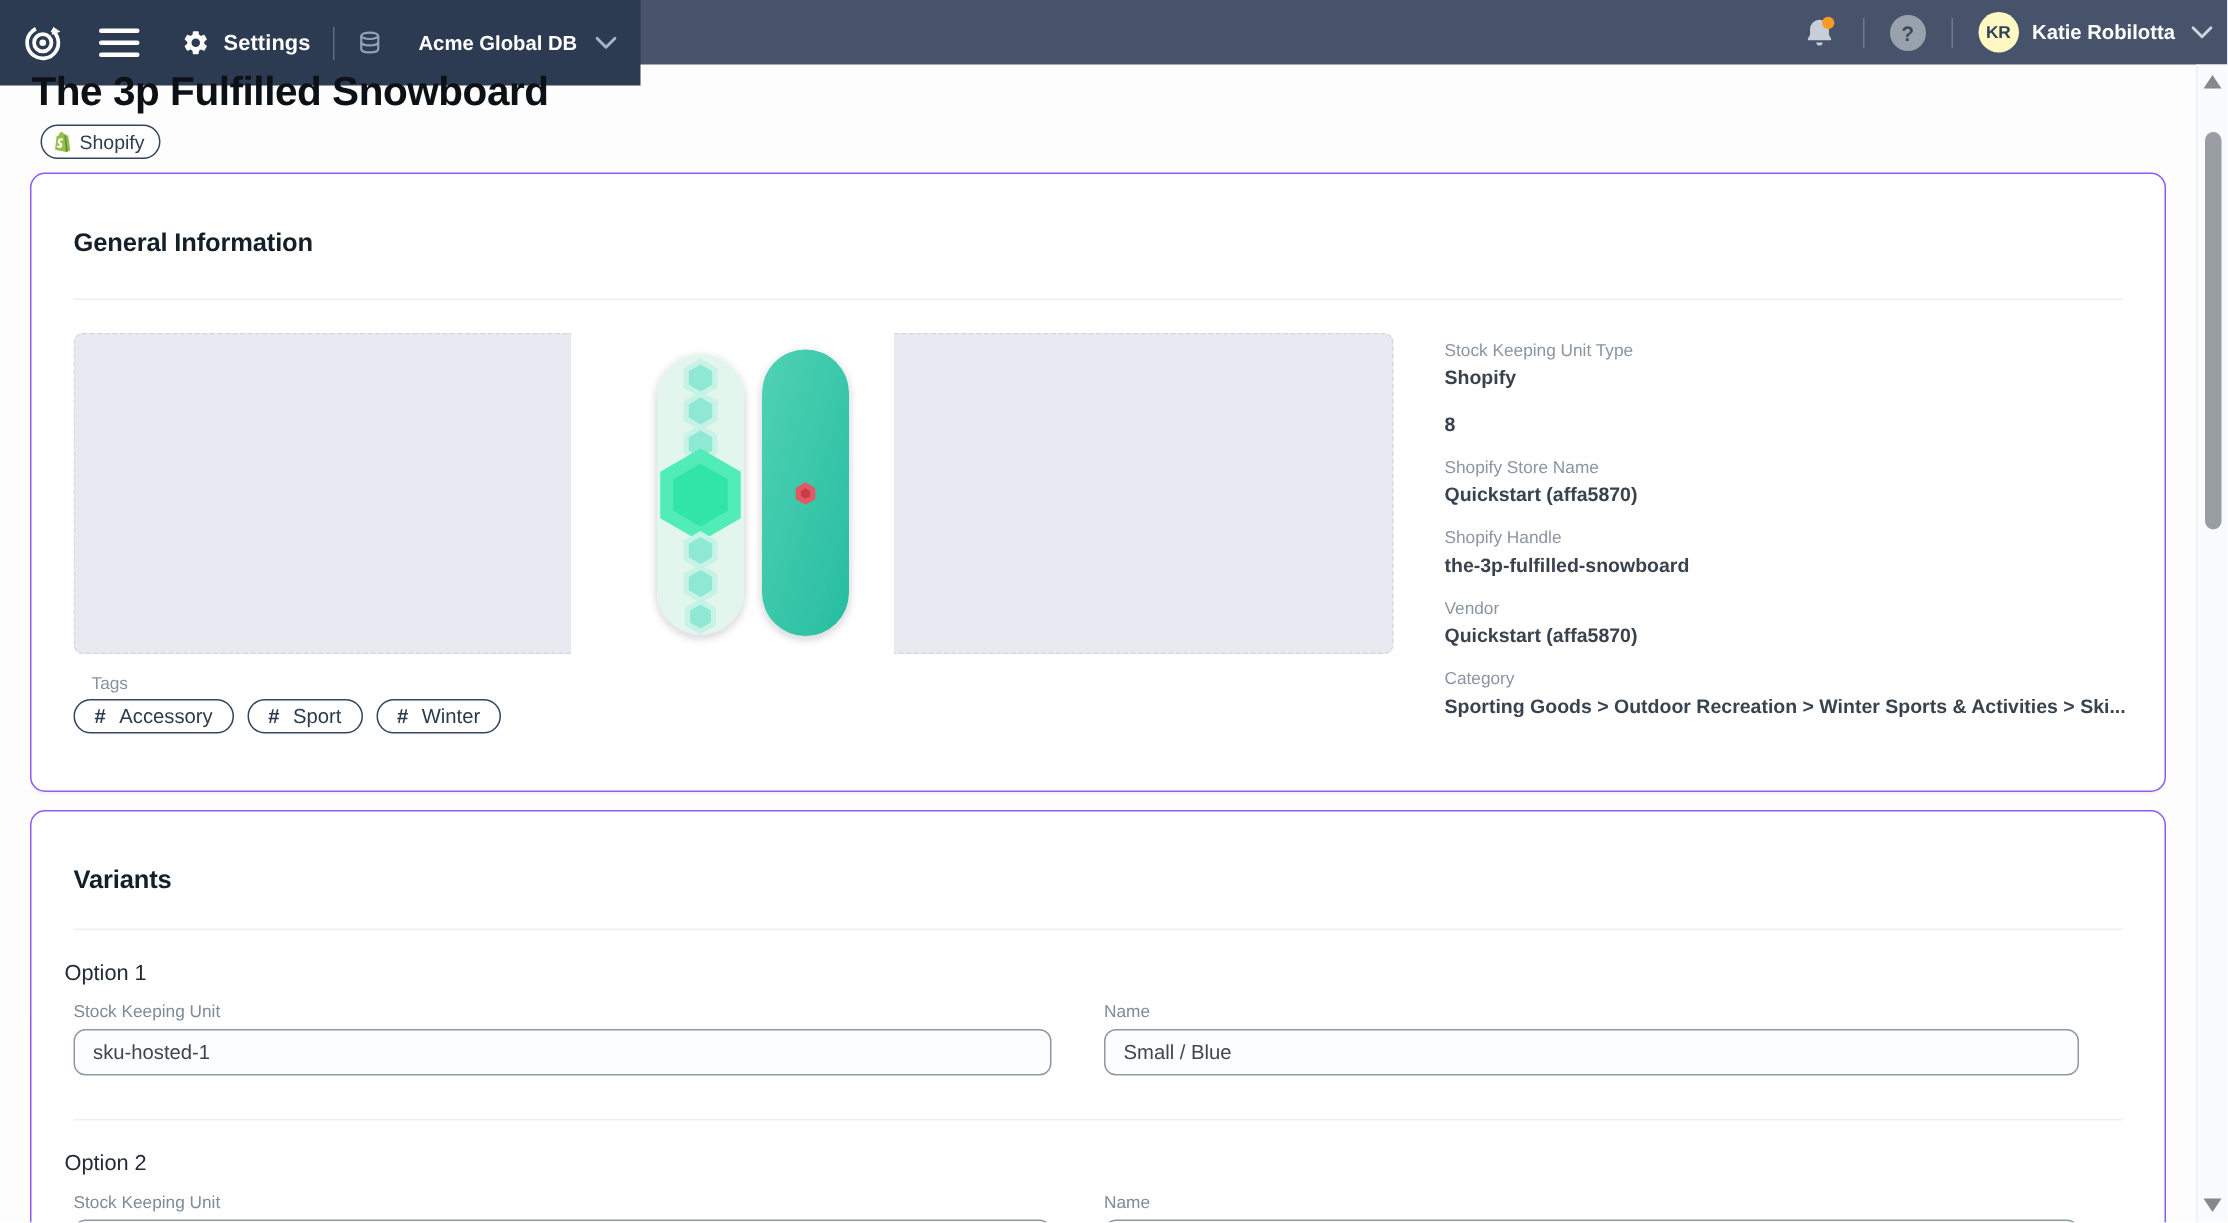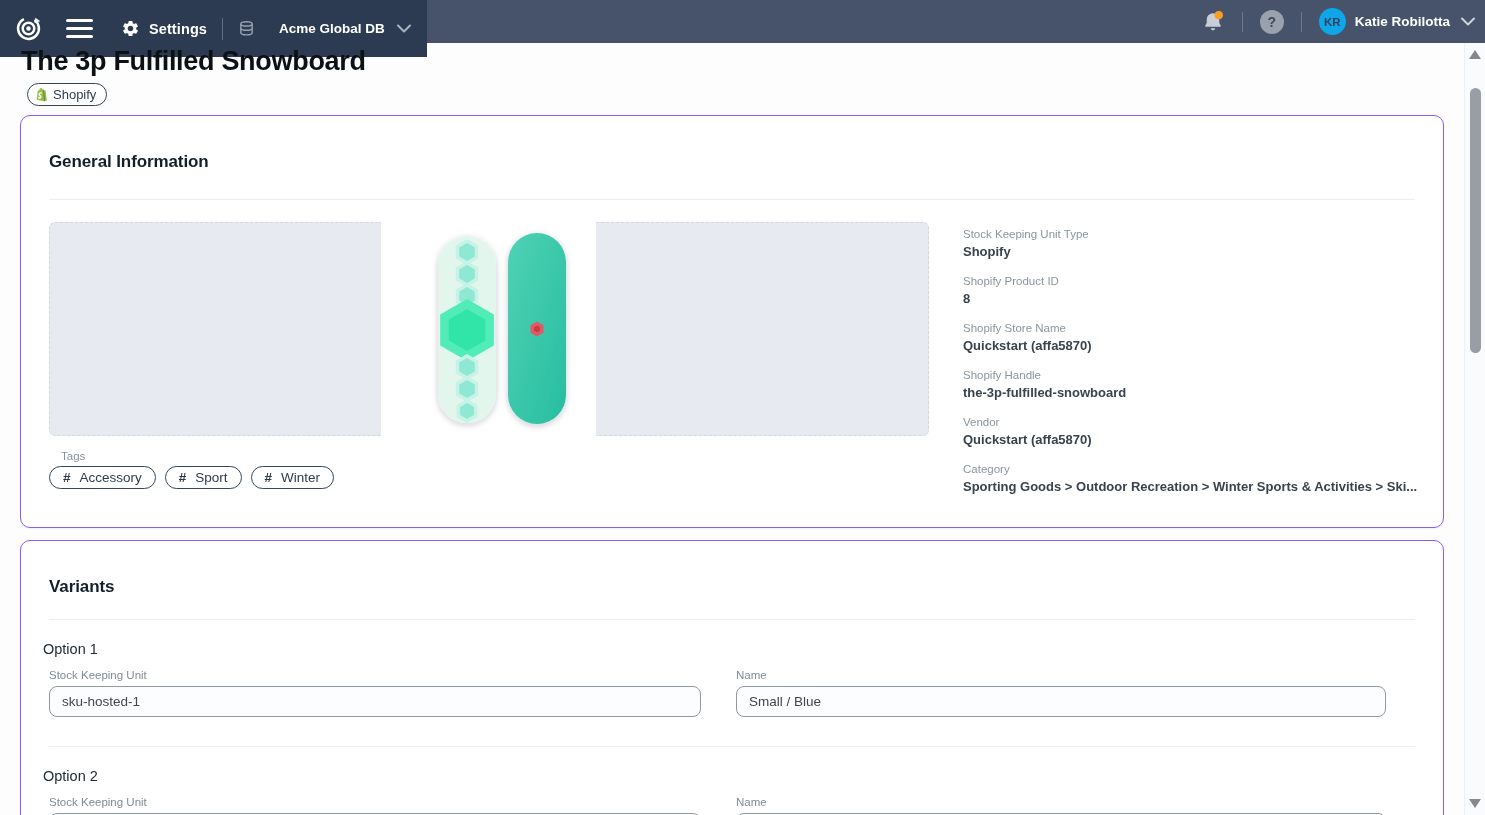--- a/index.html
+++ b/index.html
@@ -18,21 +18,21 @@
   .vdiv { width:1px; height:22px; background:rgba(255,255,255,.25); margin-left:15px; }
   .db-wrap { display:flex; align-items:center; margin-left:15px; }
   .db-name { margin-left:24px; color:#fff; font-size:13.5px; font-weight:700; }
   .db-chevron { margin-left:auto; margin-right:16px; display:flex; align-items:center; }
 
   .topbar-right { position:absolute; right:10px; top:0; height:43px; display:flex; align-items:center; }
   .bell-wrap { position:relative; width:24px; height:24px; cursor:pointer; }
   .tb-sep { width:1px; height:20px; background:rgba(255,255,255,.22); margin:0 17px; }
   .help-circle { width:24px; height:24px; border-radius:50%; background:#99a1ac; color:#3e4a5b; font-size:14px; font-weight:700;
                  display:flex; align-items:center; justify-content:center; cursor:pointer; }
-  .avatar { width:27px; height:27px; border-radius:50%; background:#0ea5e9; color:#33425a; font-size:11.5px; font-weight:700;
+  .avatar { width:27px; height:27px; border-radius:50%; background:#fef9c3; color:#33425a; font-size:11.5px; font-weight:700;
             display:flex; align-items:center; justify-content:center; }
   .user-name { margin-left:9px; color:#fff; font-size:13.5px; font-weight:700; }
   .user-chevron { margin-left:11px; display:flex; align-items:center; }
 
   
   .page-title { position:absolute; left:21px; top:46px; font-size:27px; font-weight:700; color:#0c1116; letter-spacing:-.3px; }
   .source-badge { position:absolute; left:27px; top:83px; height:23px; background:#fff; border:1.5px solid #33445b; border-radius:12px;
                   display:inline-flex; align-items:center; gap:5px; padding:0 10px 0 7px; }
   .source-badge .txt { font-size:13px; color:#2e3d50; font-weight:500; }
 
@@ -209,21 +209,20 @@
         <span class="lbl">Winter</span>
       </div>
     </div>
 
     <div class="meta-col">
       <div class="meta-field">
         <div class="m-label">Stock Keeping Unit Type</div>
         <div class="m-value">Shopify</div>
       </div>
       <div class="meta-field">
-        <div class="m-label">Shopify Product ID</div>
         <div class="m-value">8</div>
       </div>
       <div class="meta-field">
         <div class="m-label">Shopify Store Name</div>
         <div class="m-value">Quickstart (affa5870)</div>
       </div>
       <div class="meta-field">
         <div class="m-label">Shopify Handle</div>
         <div class="m-value">the-3p-fulfilled-snowboard</div>
       </div>

